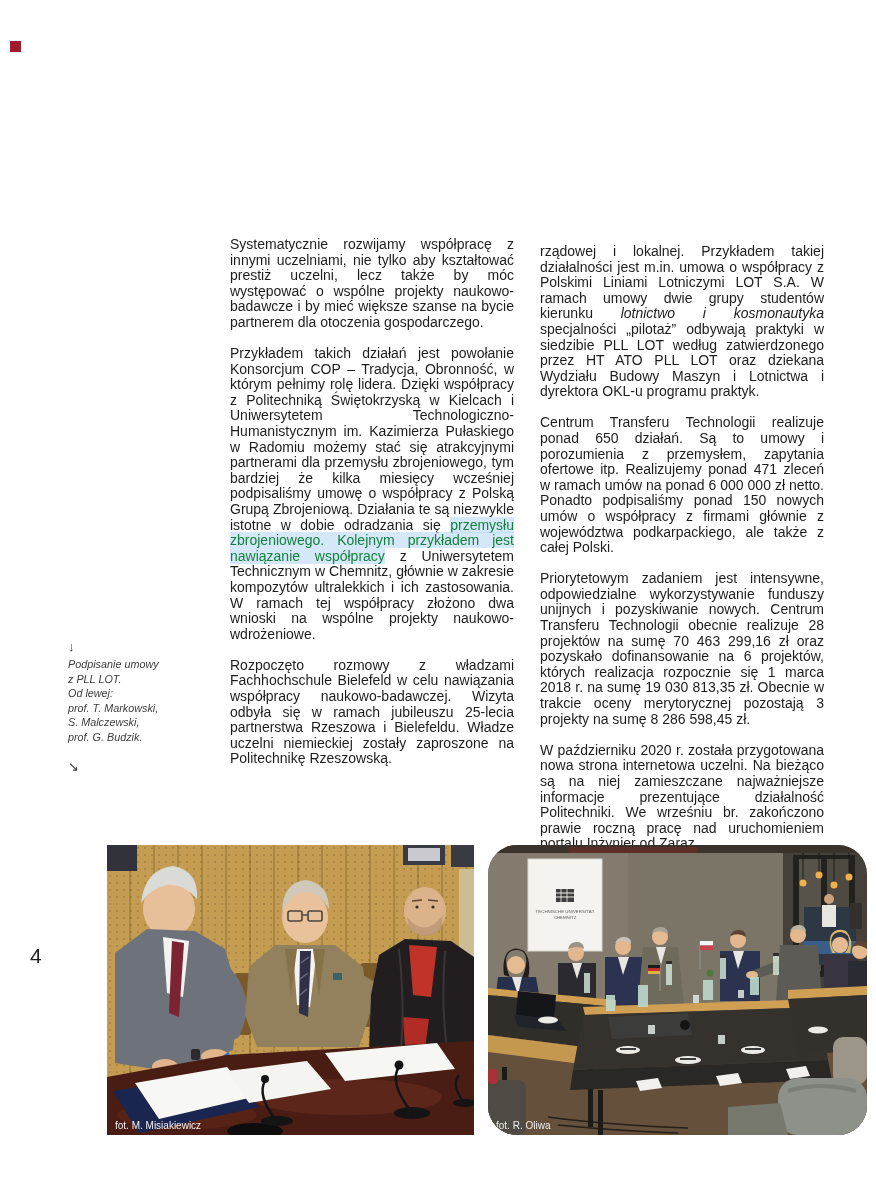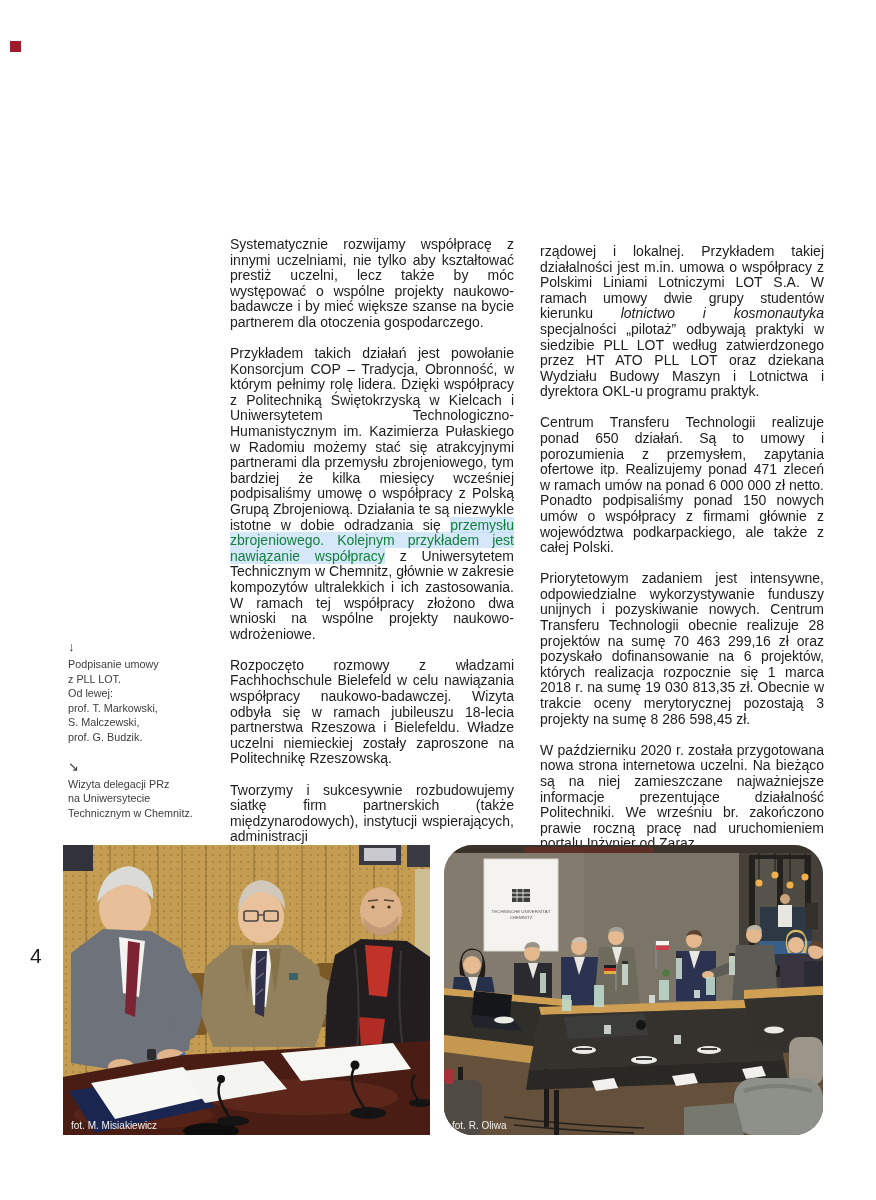--- a/index.html
+++ b/index.html
@@ -16,54 +16,50 @@
   .col p { margin:0 0 15.5px 0; }
   .col-left  { left:230px; }
   .col-right { left:540px;margin-top:7px; }
   .hl { background:rgba(176,213,244,0.55); color:#15803d; }
   .italic { font-style:italic; }
   .sidebar {
     position:absolute; left:68px; top:640px; width:158px;
     font-size:10.8px; line-height:14.6px; color:#3d3d3d;
   }
   .cap-arrow { font-size:13px; line-height:14px; margin-bottom:3px; }
-  .cap-text  { white-space:pre-line; margin-bottom:15px; }
+  .cap-text  { white-space:pre-line; margin-bottom:15px;font-style:italic; }
   .page-number { position:absolute; left:30px; top:944px; font-size:21px; color:#1c1c1c; }
-  .photo { position:absolute; top:845px; height:290px; overflow:hidden; }
+  .photo { position:absolute; top:845px; height:290px; overflow:hidden;margin-left:44px; }
   .photo-left  { left:63px;  width:367px; }
   .photo-right { left:444px; width:379px;border-radius:29px; }
   .photo svg { display:block; width:100%; height:100%; }
   .credit-text { font-family:"Liberation Sans", sans-serif; }
 </style>
 </head>
 <body>
 
 <div class="accent-square" style="background:#9e1c2e;"></div>
 
 <div class="sidebar">
   <div class="cap-arrow">↓</div>
   <div class="cap-text">Podpisanie umowy
 z PLL LOT.
 Od lewej:
 prof. T. Markowski,
 S. Malczewski,
 prof. G. Budzik.</div>
   <div class="cap-arrow">↘</div>
-  <div class="cap-text">Wizyta delegacji PRz
-na Uniwersytecie
-Technicznym w Chemnitz.</div>
 </div>
 
 <div class="page-number">4</div>
 
 <div class="col col-left">
   <p>Systematycznie rozwijamy współpracę z innymi uczelniami, nie tylko aby kształtować prestiż uczelni, lecz także by móc występować o wspólne projekty naukowo-badawcze i by mieć większe szanse na bycie partnerem dla otoczenia gospodarczego.</p>
   <p><span>Przykładem takich działań jest powołanie Konsorcjum COP – Tradycja, Obronność, w którym pełnimy rolę lidera. Dzięki współpracy z Politechniką Świętokrzyską w Kielcach i Uniwersytetem Technologiczno-Humanistycznym im. Kazimierza Pułaskiego w Radomiu możemy stać się atrakcyjnymi partnerami dla przemysłu zbrojeniowego, tym bardziej że kilka miesięcy wcześniej podpisaliśmy umowę o współpracy z Polską Grupą Zbrojeniową. Działania te są niezwykle istotne w dobie odradzania się </span><span class="hl">przemysłu zbrojeniowego. Kolejnym przykładem jest nawiązanie współpracy</span><span> z Uniwersytetem Technicznym w Chemnitz, głównie w zakresie kompozytów ultralekkich i ich zastosowania. W ramach tej współpracy złożono dwa wnioski na wspólne projekty naukowo-wdrożeniowe.</span></p>
-  <p>Rozpoczęto rozmowy z władzami Fachhochschule Bielefeld w celu nawiązania współpracy naukowo-badawczej. Wizyta odbyła się w ramach jubileuszu 18-lecia partnerstwa Rzeszowa i Bielefeldu. Władze uczelni niemieckiej zostały zaproszone na Politechnikę Rzeszowską.</p>
-  <p>Tworzymy i sukcesywnie rozbudowujemy siatkę firm partnerskich (także międzynarodowych), instytucji wspierających, administracji</p>
+  <p>Rozpoczęto rozmowy z władzami Fachhochschule Bielefeld w celu nawiązania współpracy naukowo-badawczej. Wizyta odbyła się w ramach jubileuszu 25-lecia partnerstwa Rzeszowa i Bielefeldu. Władze uczelni niemieckiej zostały zaproszone na Politechnikę Rzeszowską.</p>
 </div>
 
 <div class="col col-right">
   <p><span>rządowej i lokalnej. Przykładem takiej działalności jest m.in. umowa o współpracy z Polskimi Liniami Lotniczymi LOT S.A. W ramach umowy dwie grupy studentów kierunku </span><span class="italic">lotnictwo i kosmonautyka</span><span> specjalności „pilotaż” odbywają praktyki w siedzibie PLL LOT według zatwierdzonego przez HT ATO PLL LOT oraz dziekana Wydziału Budowy Maszyn i Lotnictwa i dyrektora OKL-u programu praktyk.</span></p>
   <p>Centrum Transferu Technologii realizuje ponad 650 działań. Są to umowy i porozumienia z przemysłem, zapytania ofertowe itp. Realizujemy ponad 471 zleceń w ramach umów na ponad 6 000 000 zł netto. Ponadto podpisaliśmy ponad 150 nowych umów o współpracy z firmami głównie z województwa podkarpackiego, ale także z całej Polski.</p>
   <p>Priorytetowym zadaniem jest intensywne, odpowiedzialne wykorzystywanie funduszy unijnych i pozyskiwanie nowych. Centrum Transferu Technologii obecnie realizuje 28 projektów na sumę 70 463 299,16 zł oraz pozyskało dofinansowanie na 6 projektów, których realizacja rozpocznie się 1 marca 2018 r. na sumę 19 030 813,35 zł. Obecnie w trakcie oceny merytorycznej pozostają 3 projekty na sumę 8 286 598,45 zł.</p>
   <p>W październiku 2020 r. została przygotowana nowa strona internetowa uczelni. Na bieżąco są na niej zamieszczane najważniejsze informacje prezentujące działalność Politechniki. We wrześniu br. zakończono prawie roczną pracę nad uruchomieniem portalu Inżynier od Zaraz.</p>
 </div>
 
 <div class="photo photo-left">

